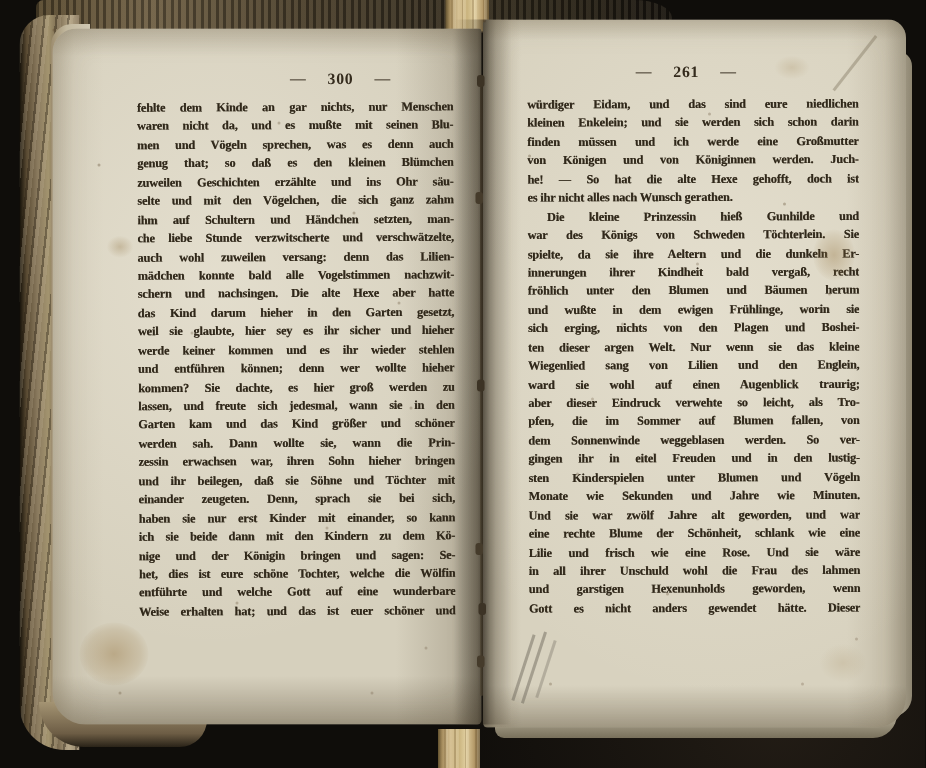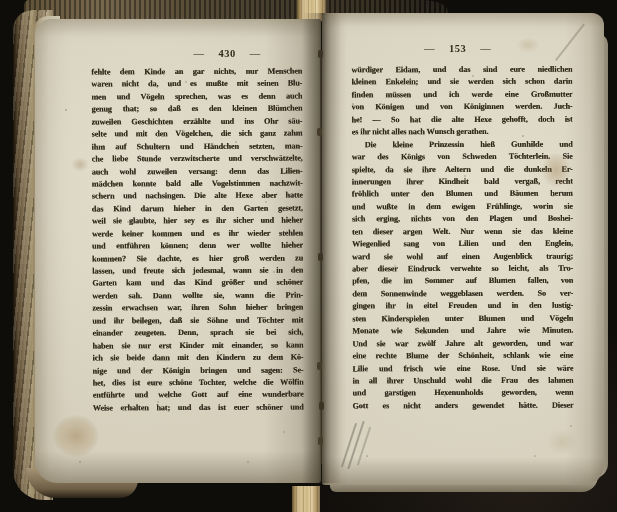--- a/index.html
+++ b/index.html
@@ -150,21 +150,21 @@
   <div class="stack-left-inner"></div>
   <div class="stack-bottom-left"></div>
   <div class="stick stick-top"></div>
   <div class="stick stick-bottom"></div>
   <div class="under-right-side"></div>
   <div class="under-right-bottom"></div>
 
   <div class="page page-left">
     <div class="page-header">
       <span class="dash">—</span>
-      <span class="pagenum">430</span>
+      <span class="pagenum">300</span>
       <span class="dash">—</span>
     </div>
     <div class="text-block">
         <div class="text-line">fehlte dem Kinde an gar nichts, nur Menschen</div>
         <div class="text-line">waren nicht da, und es mußte mit seinen Blu-</div>
         <div class="text-line">men und Vögeln sprechen, was es denn auch</div>
         <div class="text-line">genug that; so daß es den kleinen Blümchen</div>
         <div class="text-line">zuweilen Geschichten erzählte und ins Ohr säu-</div>
         <div class="text-line">selte und mit den Vögelchen, die sich ganz zahm</div>
         <div class="text-line">ihm auf Schultern und Händchen setzten, man-</div>
@@ -191,21 +191,21 @@
         <div class="text-line">Weise erhalten hat; und das ist euer schöner und</div>
       </div>
     <div class="stain st-a"></div>
     <div class="stain st-b"></div>
     <div class="specks"></div>
   </div>
 
   <div class="page page-right">
     <div class="page-header">
       <span class="dash">—</span>
-      <span class="pagenum">153</span>
+      <span class="pagenum">261</span>
       <span class="dash">—</span>
     </div>
     <div class="text-block">
         <div class="text-line">würdiger Eidam, und das sind eure niedlichen</div>
         <div class="text-line">kleinen Enkelein; und sie werden sich schon darin</div>
         <div class="text-line">finden müssen und ich werde eine Großmutter</div>
         <div class="text-line">von Königen und von Königinnen werden. Juch-</div>
         <div class="text-line">he! — So hat die alte Hexe gehofft, doch ist</div>
         <div class="text-line para-end">es ihr nicht alles nach Wunsch gerathen.</div>
         <div class="text-line indent">Die kleine Prinzessin hieß Gunhilde und</div>

